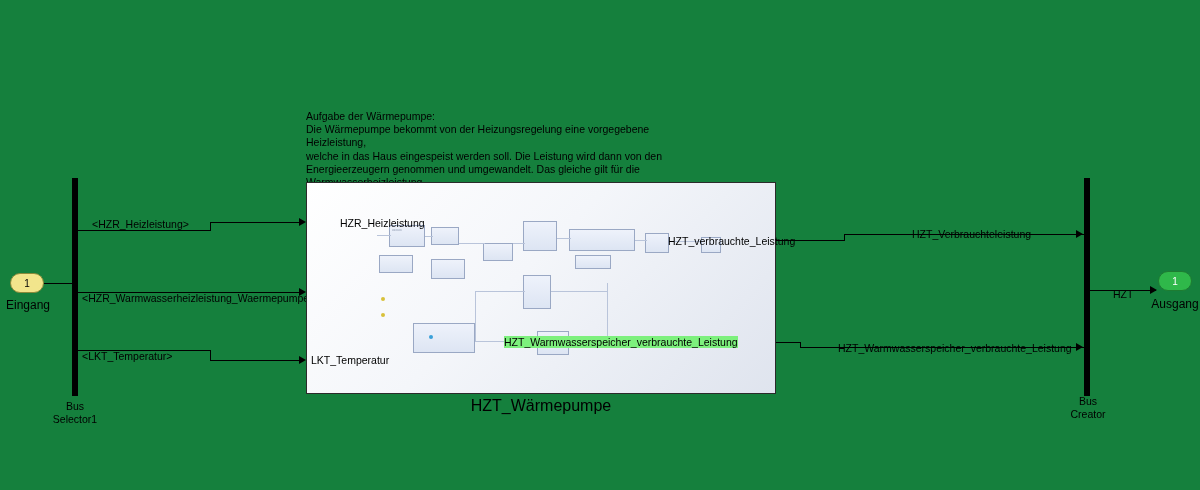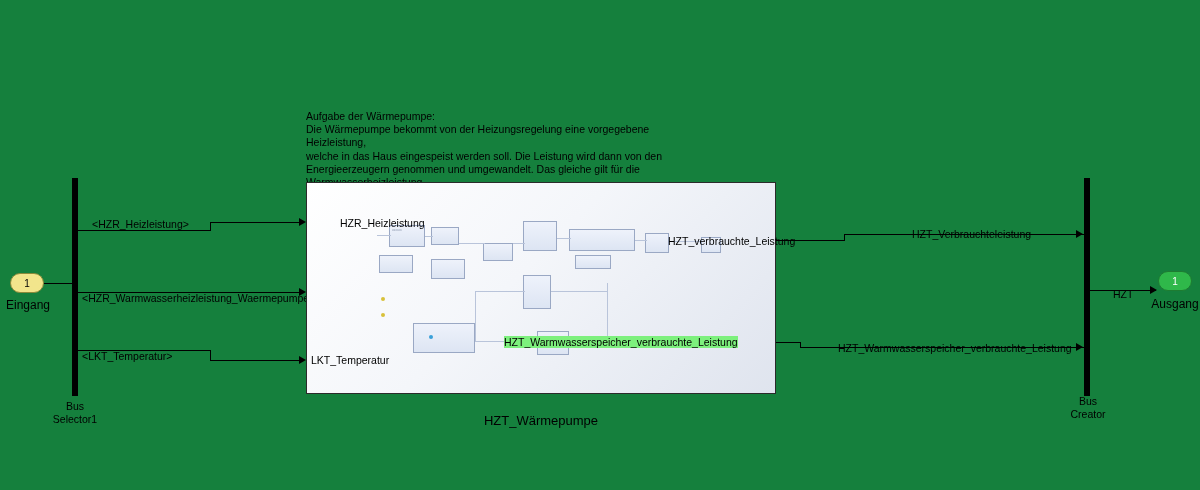--- a/index.html
+++ b/index.html
@@ -76,26 +76,26 @@
   .subsystem {
     left: 306px;
     top: 182px;
     width: 470px;
     height: 212px;
     background: linear-gradient(135deg, #ffffff 0%, #f4f6fa 45%, #dfe4ee 100%);
     border: 1.5px solid #2b2b2b;
     box-sizing: border-box;
   }
   .subsystem-caption {
-    font-size: 13px;
+    font-size: 16px;
     color: #000000;
     text-align: center;
     width: 470px;
     left: 306px;
-    top: 413px;
+    top: 397px;
   }
 
   
   .blk-port-label {
     font-size: 10.5px;
     color: #000000;
     white-space: nowrap;
   }
   .blk-port-label.hl {
     background: #7df07d;

